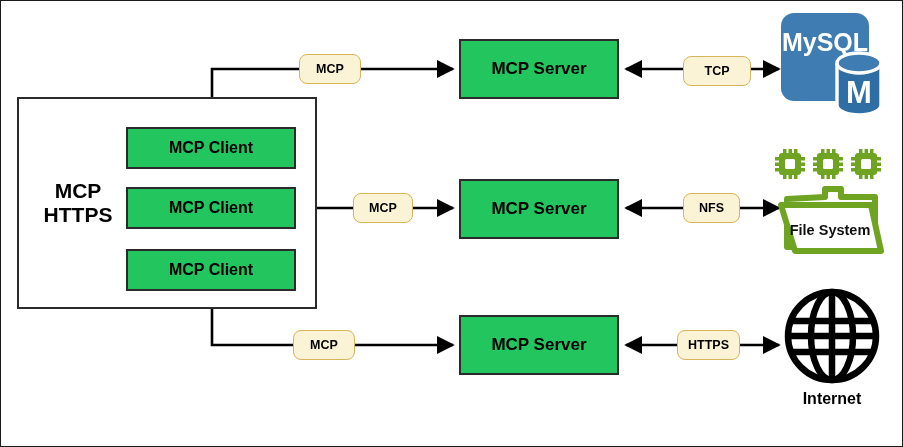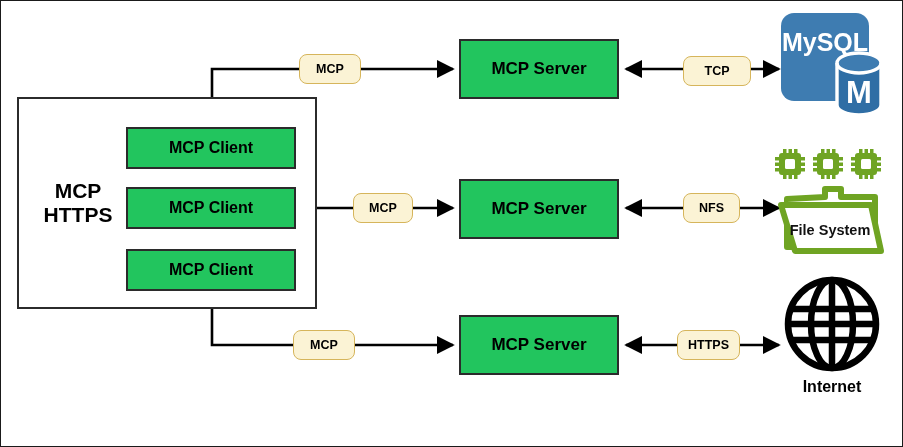--- a/index.html
+++ b/index.html
@@ -205,21 +205,21 @@
         </g>
       </g>
       <g fill="#ffffff" stroke="#6fa423" stroke-width="6" stroke-linejoin="round">
         <path d="M 16 52 L 16 100 L 104 100 L 104 50 L 70 50 L 70 42 L 54 42 L 54 50 Z"></path>
       </g>
       <path d="M 10 58 L 24 104 L 110 104 L 100 58 Z" fill="#ffffff" stroke="#6fa423" stroke-width="6" stroke-linejoin="round"></path>
       <text x="59" y="88" text-anchor="middle" font-family="Liberation Sans, sans-serif" font-size="14.5" font-weight="bold" fill="#111111">File System</text>
     </svg>
   </div>
 
-  <div class="icon-wrap" style="left:778px; top:272px; width:106px; height:126px;">
+  <div class="icon-wrap" style="left:778px; top:284px; width:106px; height:126px;">
     <svg width="106" height="126" viewBox="0 0 106 126">
       <g fill="none" stroke="#000000" stroke-width="6.5">
         <circle cx="53" cy="51" r="44"></circle>
         <ellipse cx="53" cy="51" rx="21" ry="44"></ellipse>
         <line x1="53" y1="7" x2="53" y2="95"></line>
         <line x1="11" y1="36" x2="95" y2="36"></line>
         <line x1="9" y1="51" x2="97" y2="51"></line>
         <line x1="11" y1="67" x2="95" y2="67"></line>
       </g>
       <text x="53" y="119" text-anchor="middle" font-family="Liberation Sans, sans-serif" font-size="16" font-weight="bold" fill="#000000">Internet</text>

